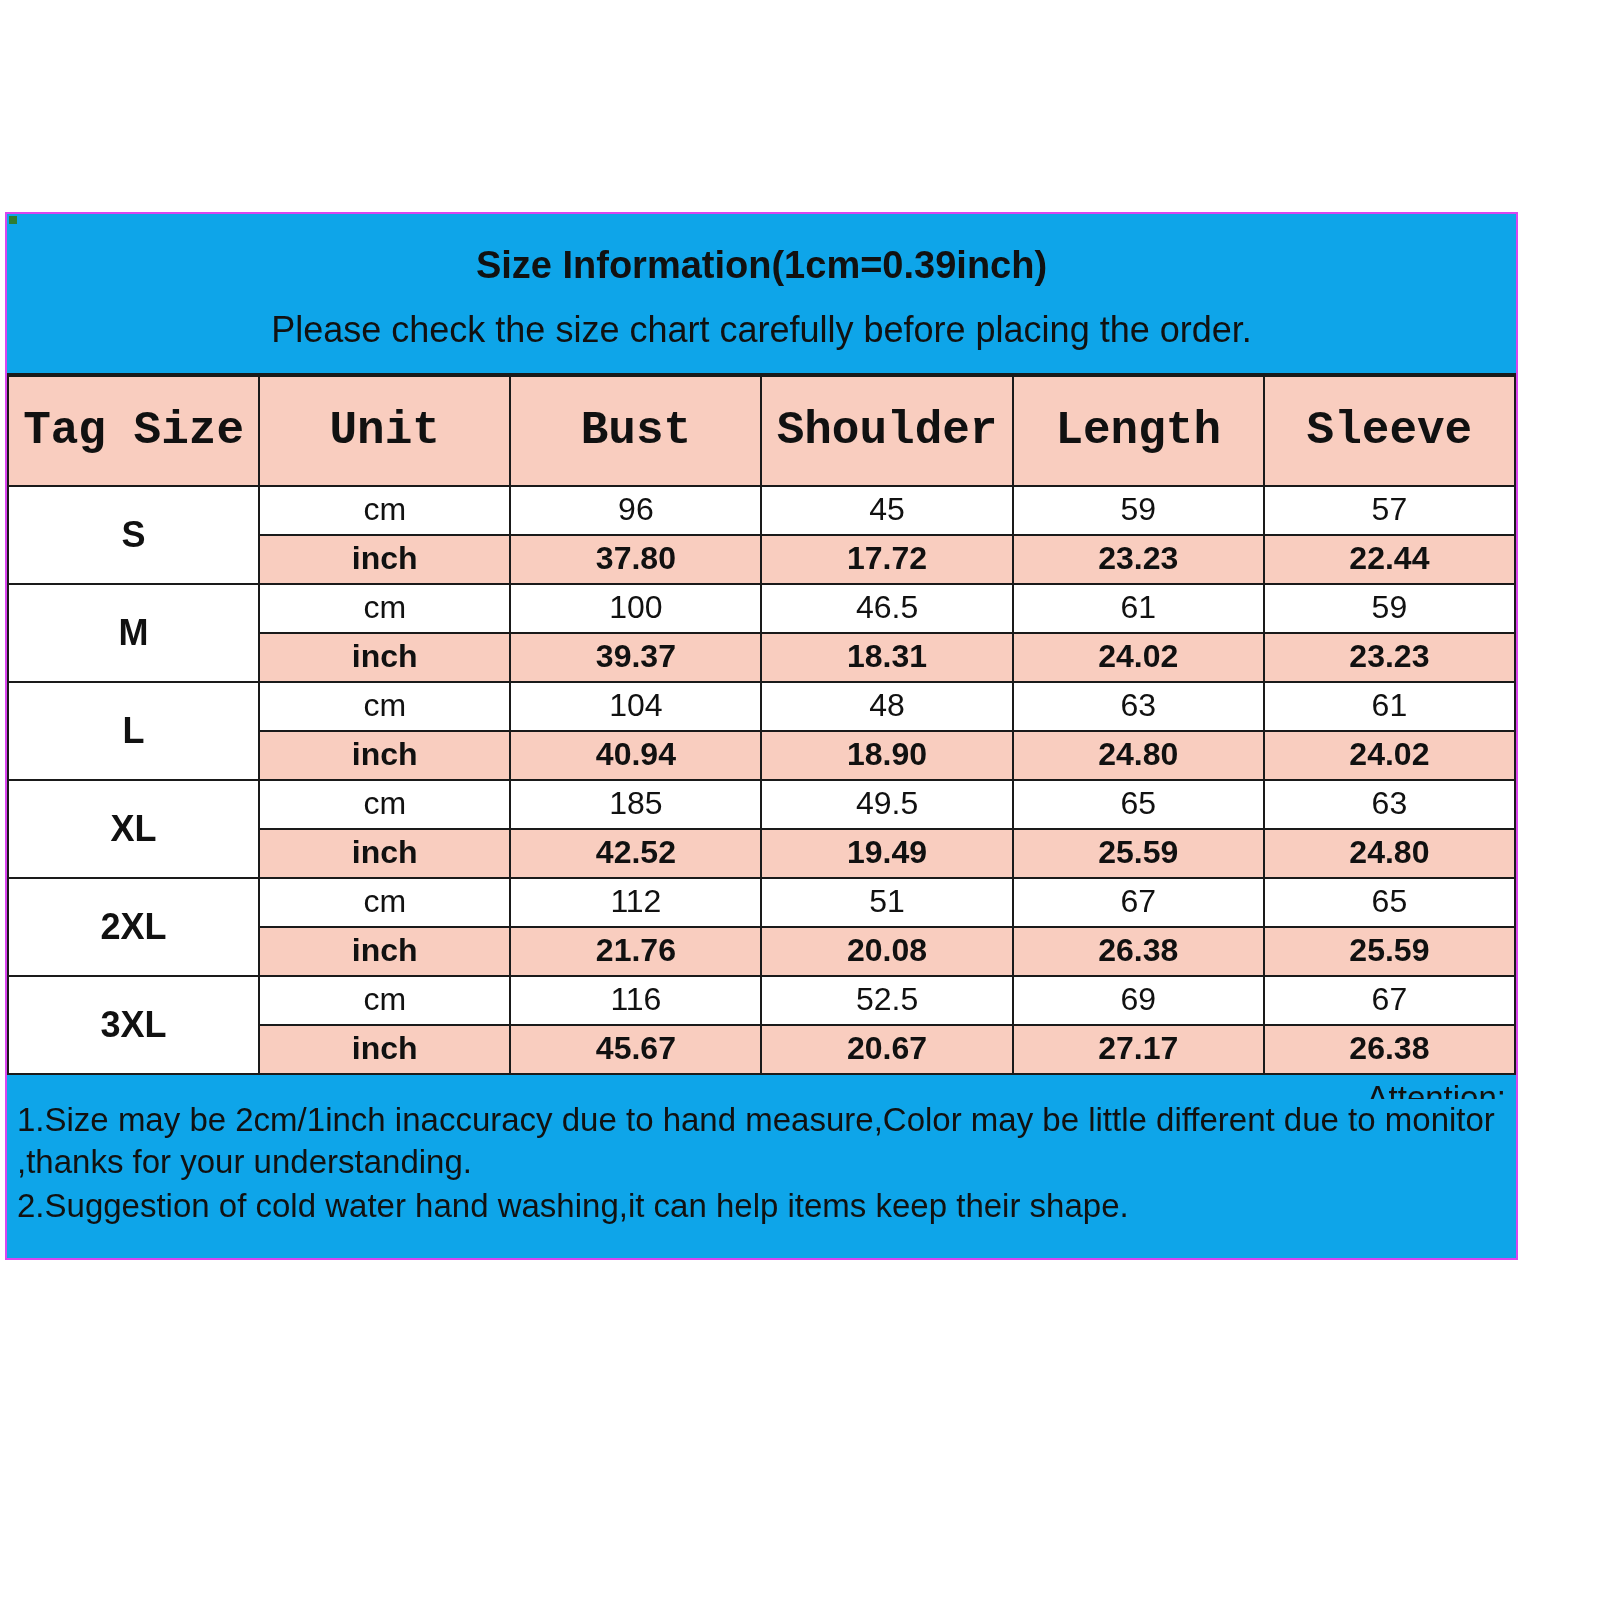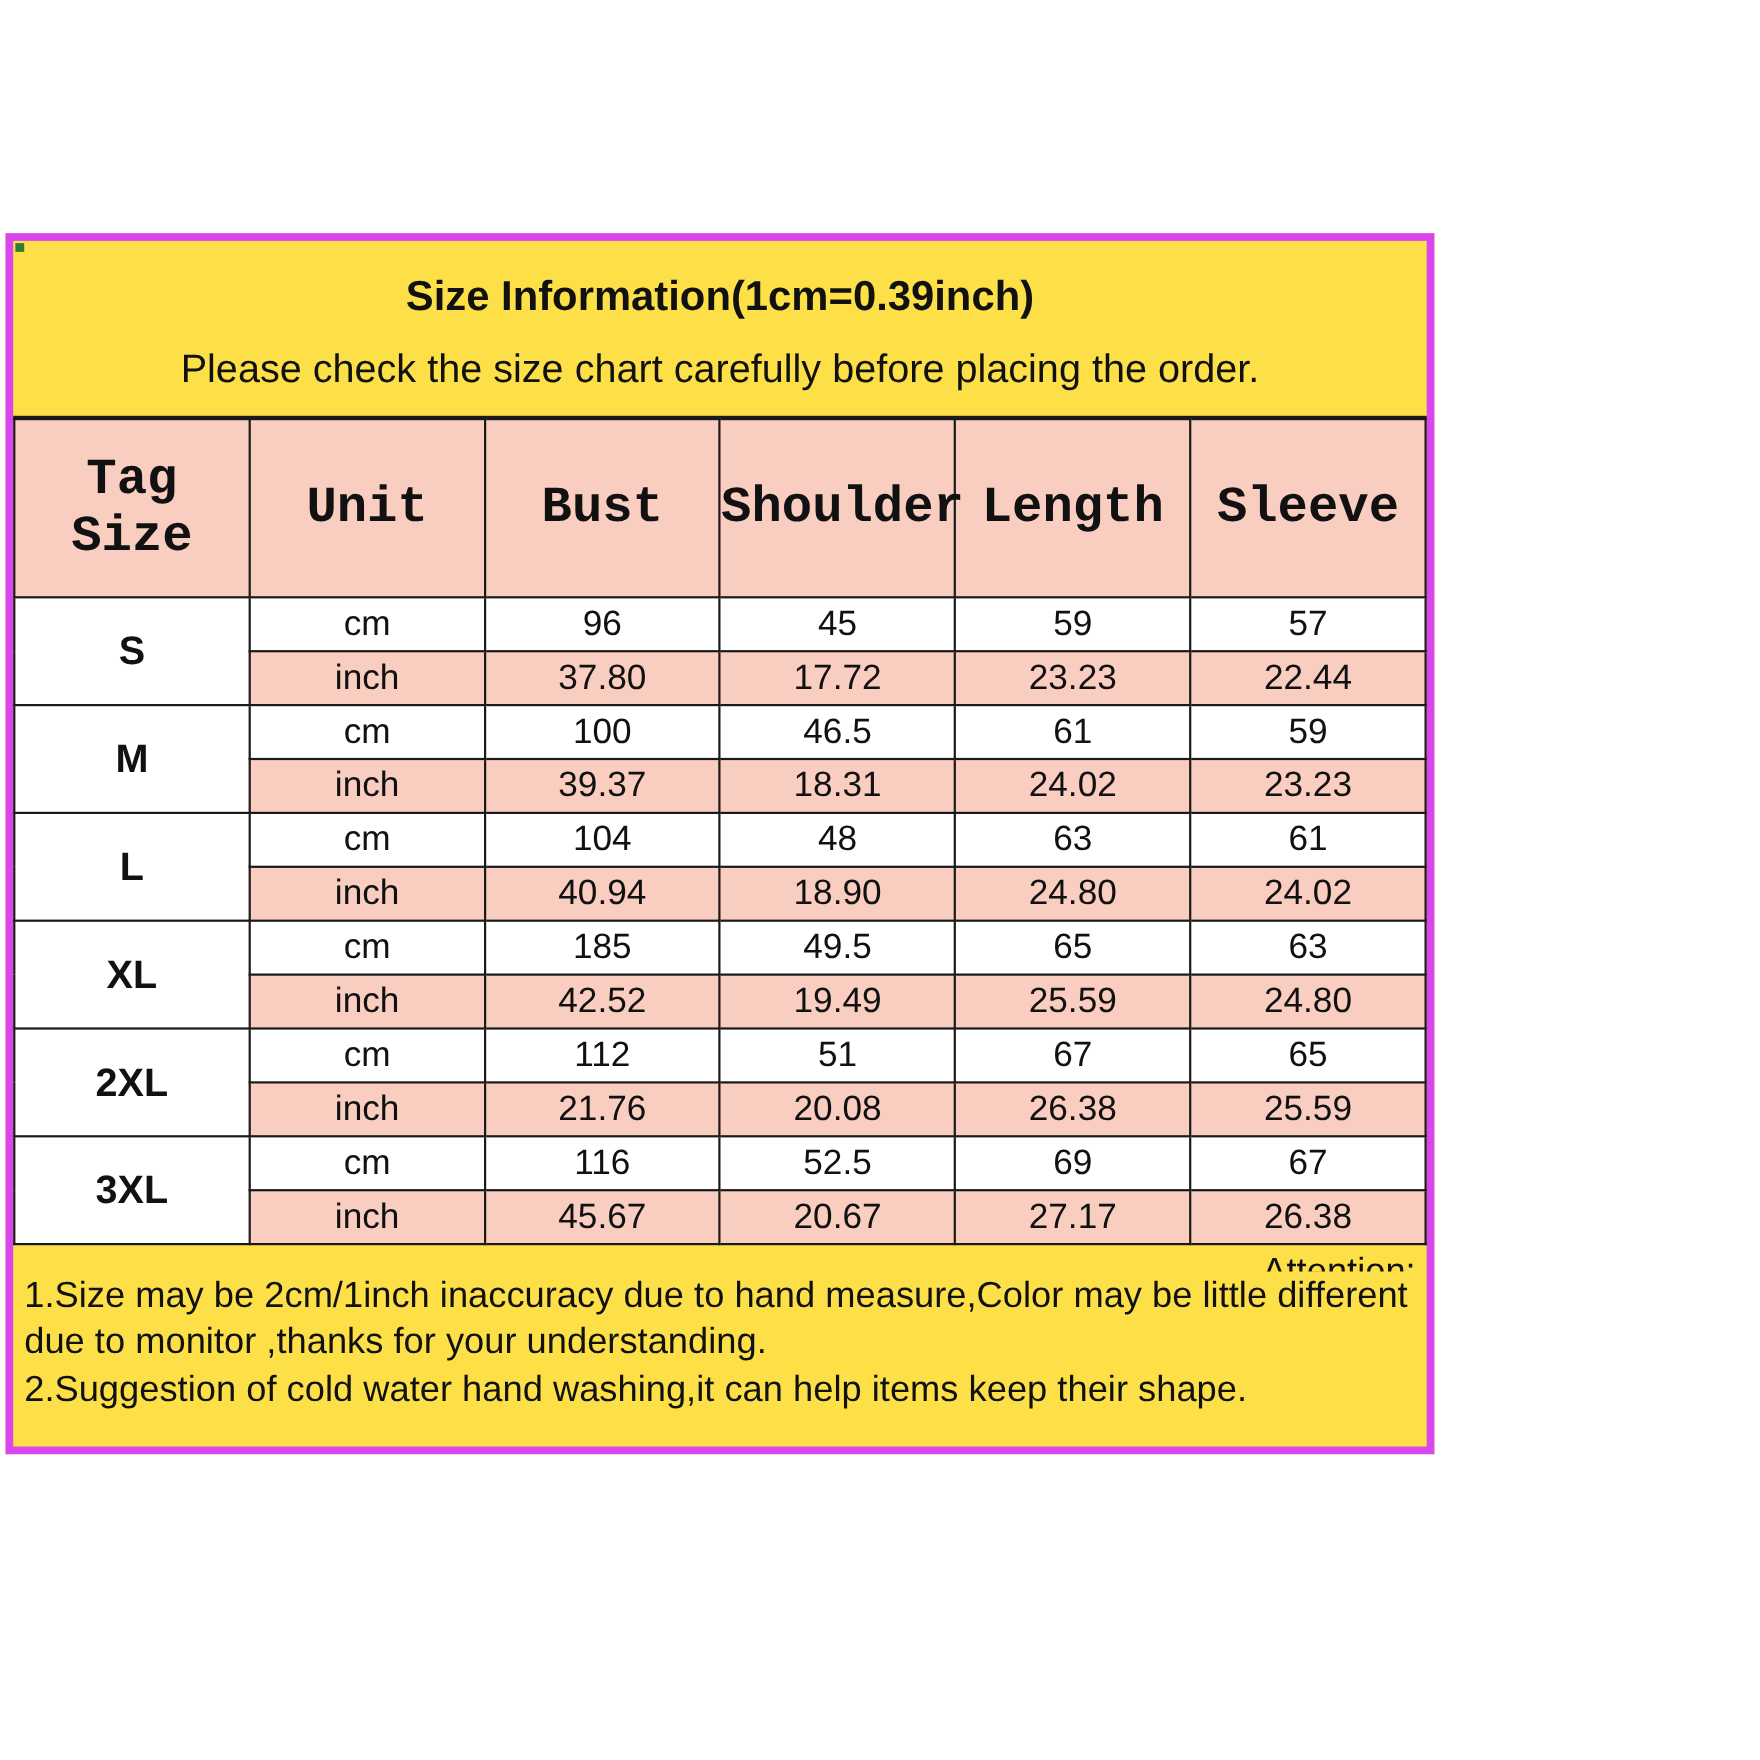--- a/index.html
+++ b/index.html
@@ -10,23 +10,23 @@
   body {
     width: 1600px;
     height: 1600px;
     font-family: "Liberation Sans", sans-serif;
     position: relative;
   }
   #chart-wrap {
     position: absolute;
     left: 5px;
     top: 212px;
-    width: 1299px;
-    background: #fde047;
-    border: 7px solid #d946ef;
+    width: 1513px;
+    background: #0ea5e9;
+    border: 2px solid #d946ef;
     box-sizing: border-box;
   }
   .header-block {
     border-bottom: 2px solid #1a1a1a;
     padding: 30px 0 22px 0;
     text-align: center;
   }
   .title {
     font-size: 38px;
     font-weight: bold;
@@ -64,20 +64,21 @@
   td.datacell {
     font-size: 32px;
     padding: 4px 0 6px 0;
   }
   tr.row-cm td.datacell {
     background: #ffffff;
     margin-top: 34px;
   }
   tr.row-inch td.datacell {
     background: #f9cdbf;
+    font-weight: bold;
   }
   .notes {
     padding: 6px 10px 28px 10px;
     font-size: 33px;
     color: #111;
     line-height: 1.28;
   }
   .notes .attention {
     margin: 0 0 2px 0;
     text-align: right;

